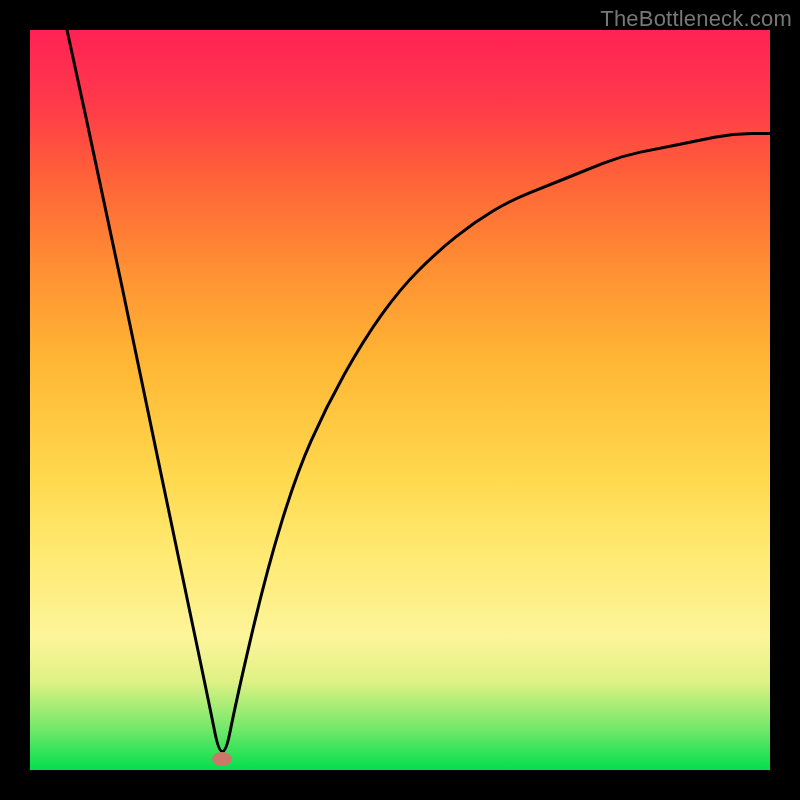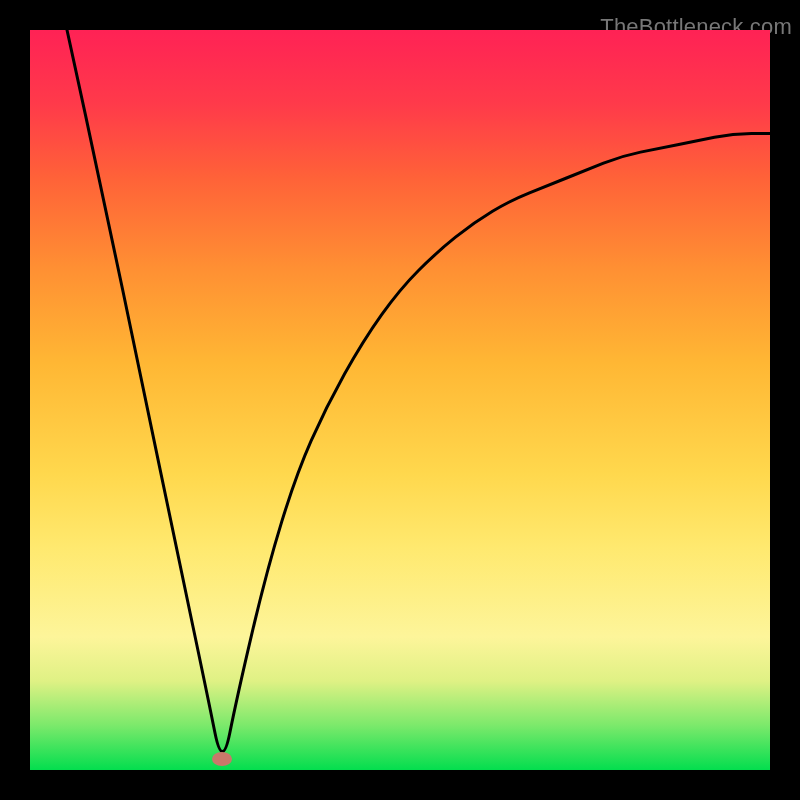--- a/index.html
+++ b/index.html
@@ -12,21 +12,21 @@
     font-family: Arial, Helvetica, sans-serif;
   }
   .frame {
     position: relative;
     width: 800px;
     height: 800px;
     background: #000;
   }
   .watermark {
     position: absolute;
-    top: 14px;
+    top: 6px;
     right: 8px;
     color: #777;
     font-size: 22px;
     font-weight: 500;
     letter-spacing: 0.2px;
     user-select: none;
   }
   .plot {
     position: absolute;
     left: 30px;

